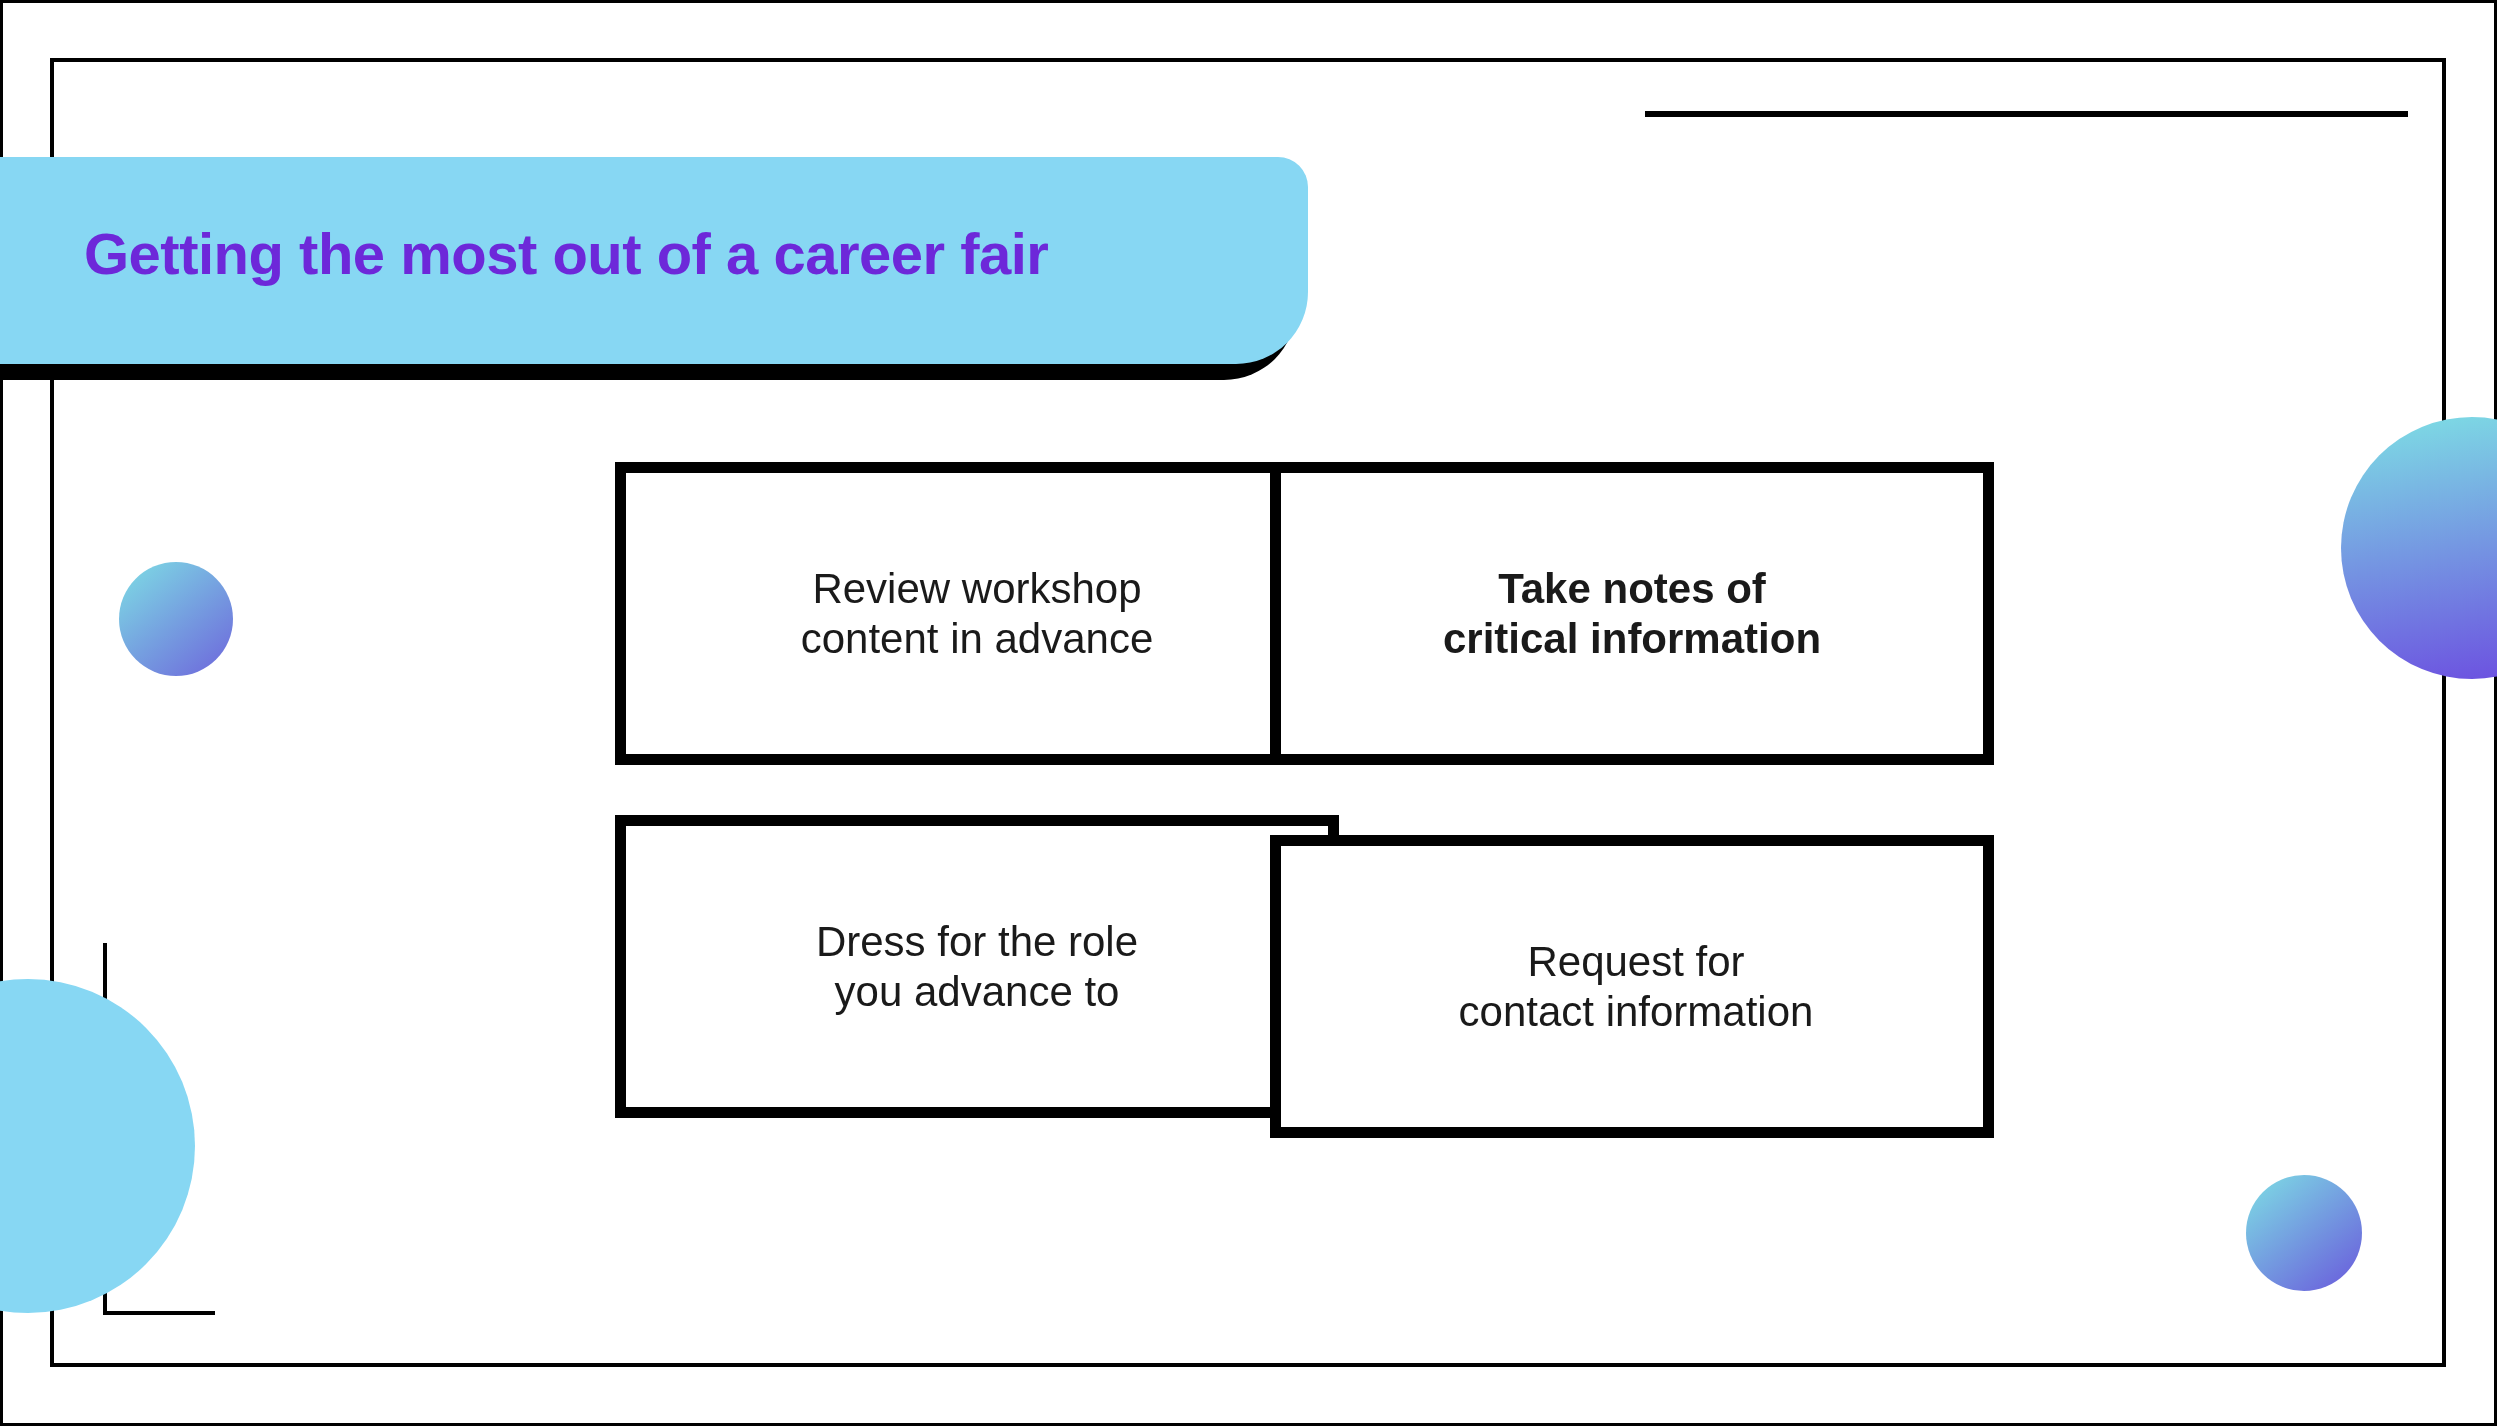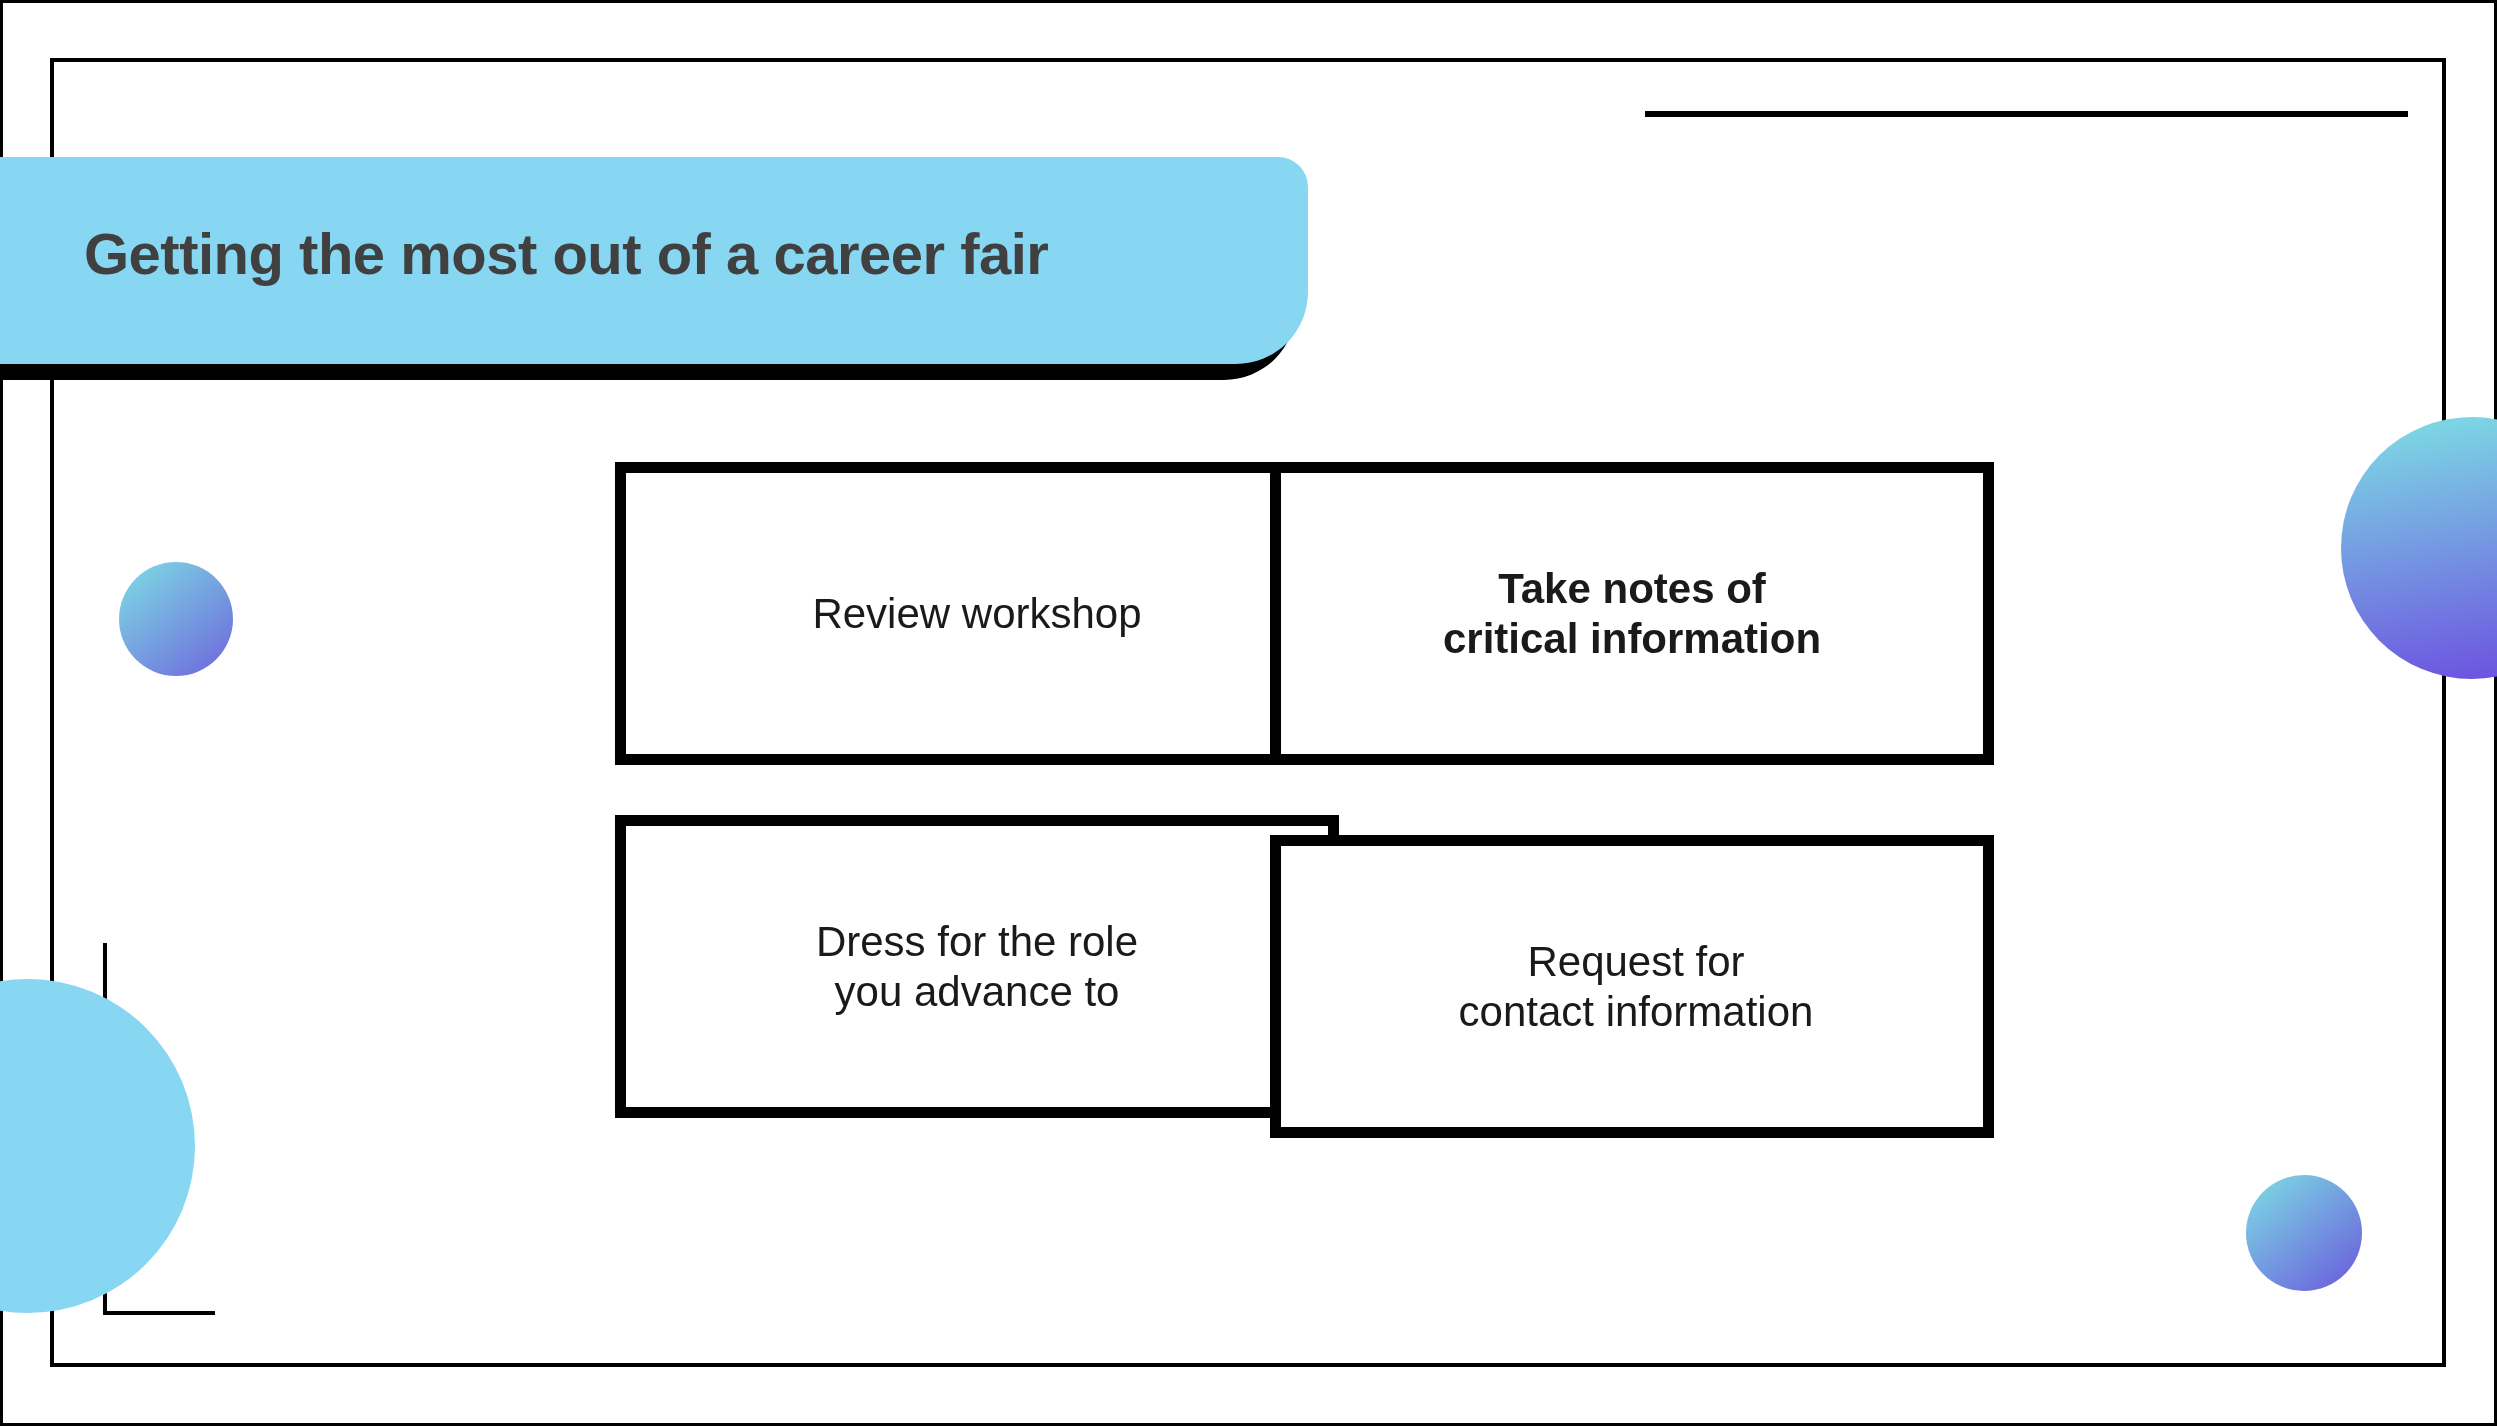--- a/index.html
+++ b/index.html
@@ -74,21 +74,21 @@
   .banner{
     position:absolute;left:0;top:157px;width:1308px;height:207px;
     background:var(--banner-blue);
     border-radius:0 30px 72px 0;
     display:flex;align-items:center;
     z-index:5;
   }
   .banner h1{
     margin:0 0 15px 84px;
     font-size:58px;font-weight:700;letter-spacing:-0.5px;
-    color:#404040;
+    color:#6d28d9;
   }
   
   .card{
     position:absolute;width:724px;height:303px;
     border:11px solid var(--ink);
     box-sizing:border-box;
     background:#ffffff;
     display:flex;flex-direction:column;align-items:center;justify-content:center;
     text-align:center;
     z-index:4;
@@ -120,20 +120,21 @@
   <div class="circle circle-bottom-left-large"></div>
   <div class="circle circle-bottom-right-small"></div>
 
   <div class="banner-shadow"></div>
   <div class="banner">
     <h1>Getting the most out of a career fair</h1>
   </div>
 
   <div class="card card-1">
     <div class="line">Review workshop</div>
+    <div class="line">content in advance</div>
   </div>
 
   <div class="card card-2">
     <div class="line">Take notes of</div>
     <div class="line">critical information</div>
   </div>
 
   <div class="card card-3">
     <div class="line">Dress for the role</div>
     <div class="line">you advance to</div>

